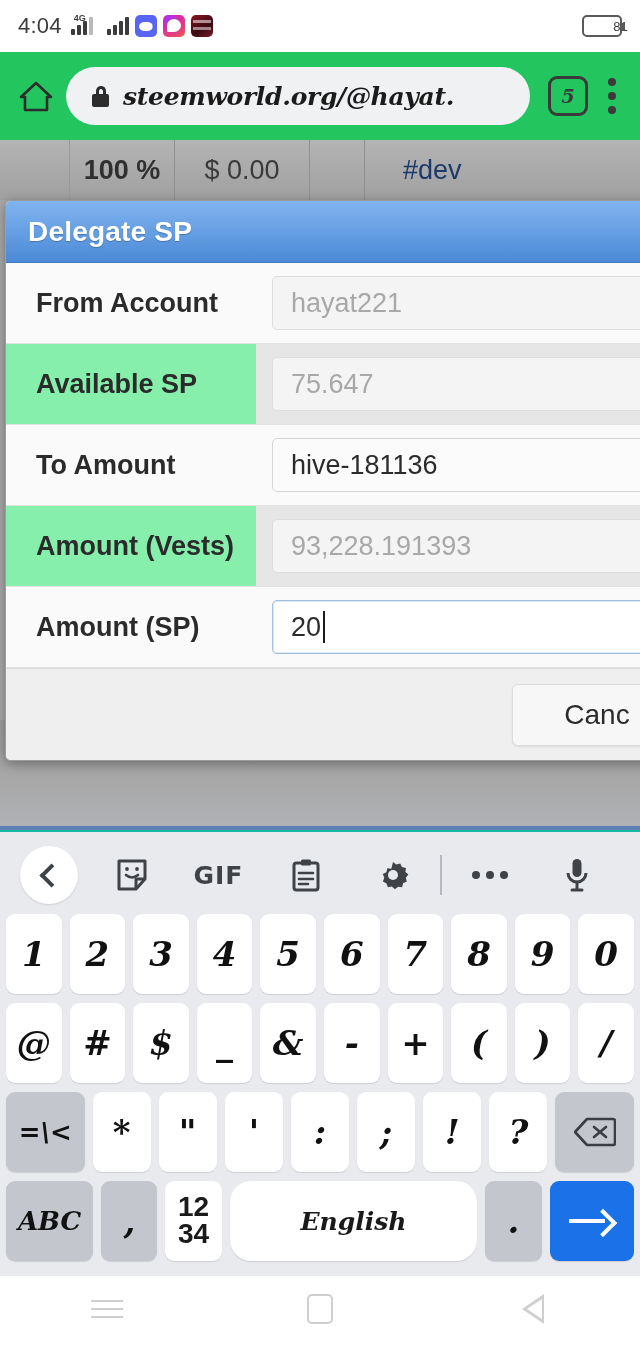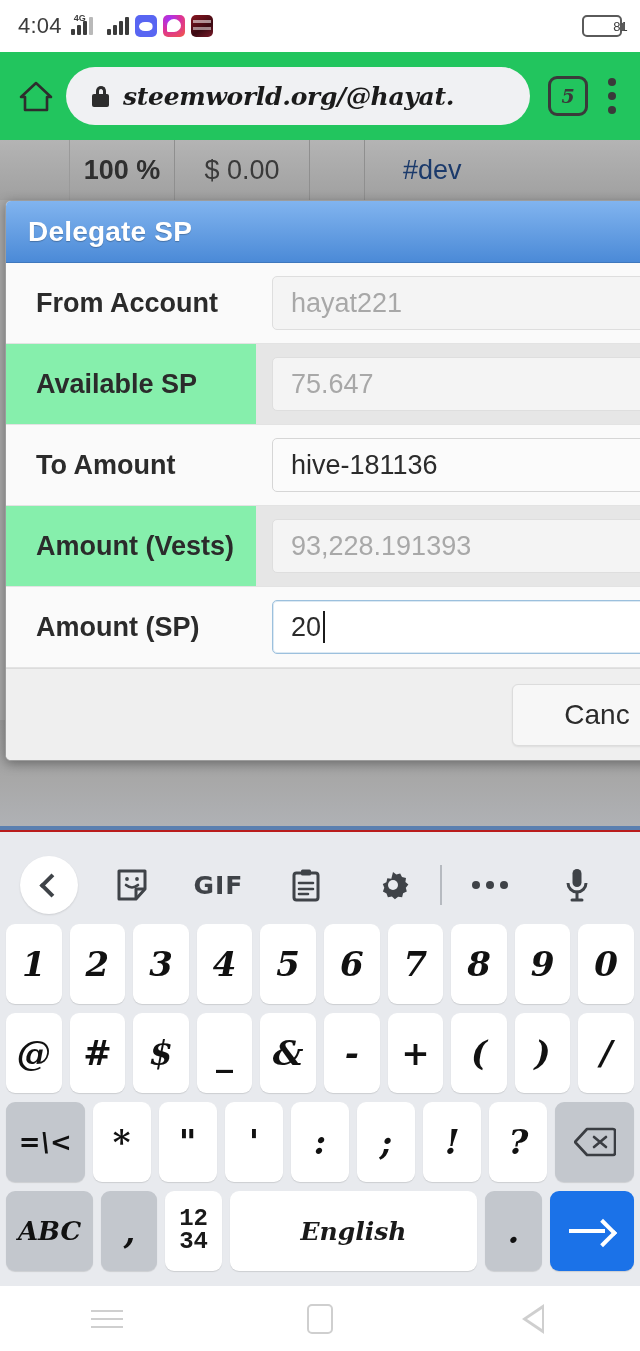--- a/index.html
+++ b/index.html
@@ -210,22 +210,22 @@
   .btn{
     min-width:170px;height:62px;background:#f7f7f7;border:1px solid #dcdcdc;
     border-radius:6px;display:flex;align-items:center;justify-content:center;
     font-size:28px;color:#2b2b2b;
     box-shadow:0 1px 2px rgba(0,0,0,.08);
   }
 
   
   .keyboard{
     background:#e8eaee;
-    padding:14px 0 6px 0;
-    border-top:2px solid #b91c1c;
+    padding:4px 0 6px 0;
+    border-top:2px solid #14b8a6;
   }
   .kb-toolbar{
     height:78px;display:flex;align-items:center;
     padding:0 20px;gap:0;
   }
   .kbt-item{
     flex:1;display:flex;align-items:center;justify-content:center;height:78px;
     color:#3f4348;
   }
   .kbt-back{
@@ -256,32 +256,32 @@
   .key.grey{ background:#c3c7cd; }
   .key.blue{ background:#1b72e8; }
   .key.small{ font-size:26px; }
   .key.sym{ font-family:"DejaVu Serif",serif;font-style:italic; }
   .row3 .key{ }
   .key.w-sym{ flex:1.35; }
   .key.w-bs{ flex:1.35; }
   .key.w-abc{ flex:1.55; }
   .key.w-comma{ flex:1.0; }
   .key.w-num{ flex:1.0; }
-  .key.w-space{ flex:4.4; }
+  .key.w-space{ flex:4.4;border-radius:21px; }
   .key.w-dot{ flex:1.0; }
   .key.w-enter{ flex:1.5; }
   .bs-icon{
     width:42px;height:30px;position:relative;
     display:flex;align-items:center;justify-content:center;
   }
   .bs-icon svg{display:block;}
   .num1234{
     display:flex;flex-direction:column;align-items:center;justify-content:center;
-    line-height:0.95;font-size:24px;font-style:normal;font-weight:bold;
-    font-family:Liberation Mono, monospace;color:#1a1a1a;text-align:right;
+    line-height:0.95;font-size:28px;font-style:normal;font-weight:bold;
+    font-family:Liberation Sans, sans-serif;color:#1a1a1a;text-align:right;
   }
   .spacelabel{
     font-size:25px;font-family:"DejaVu Serif",serif;font-style:italic;font-weight:bold;color:#1a1a1a;
   }
   .arrow-enter{
     width:46px;height:24px;position:relative;
   }
   .arrow-enter:before{
     content:"";position:absolute;left:0;top:10px;width:36px;height:4px;background:#fff;
   }

